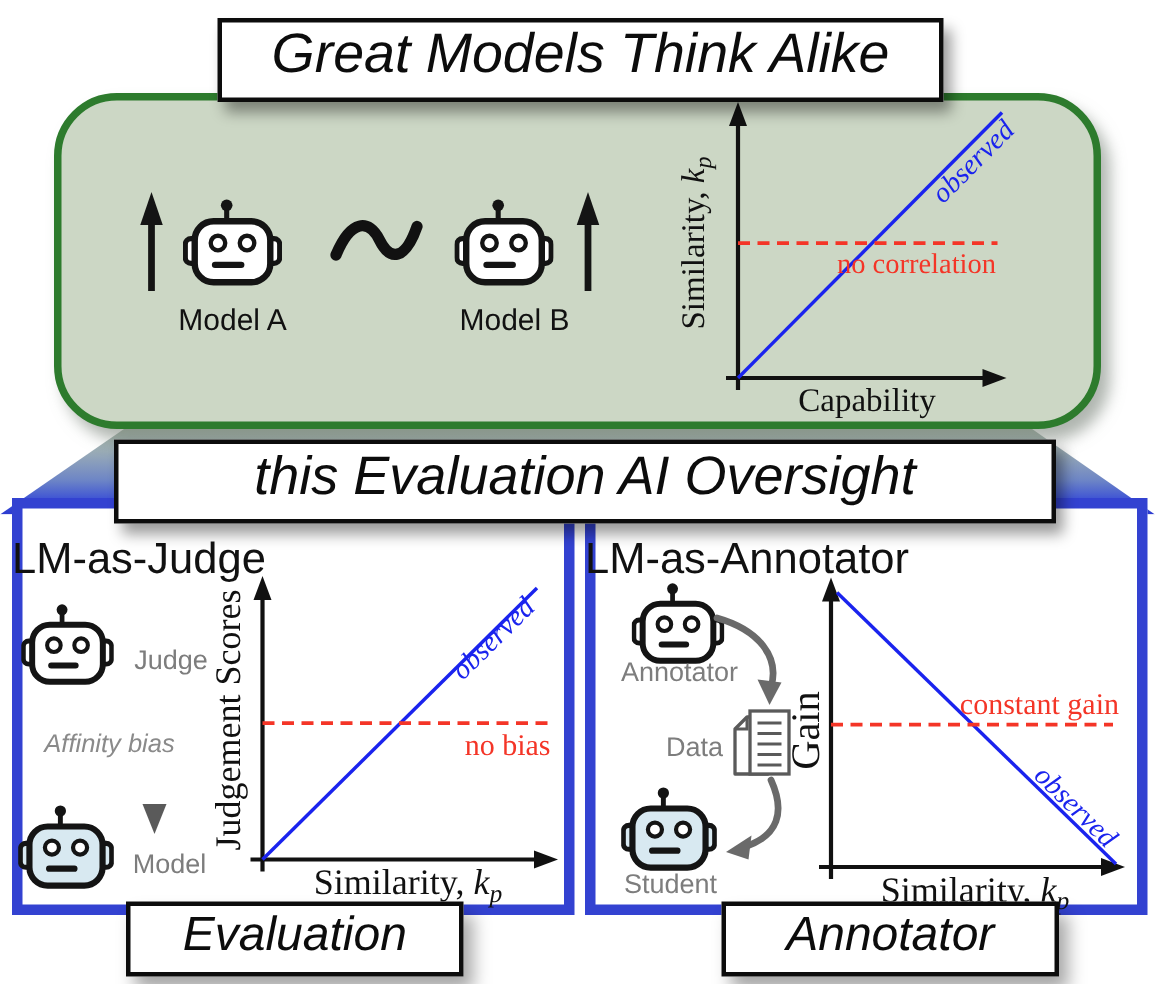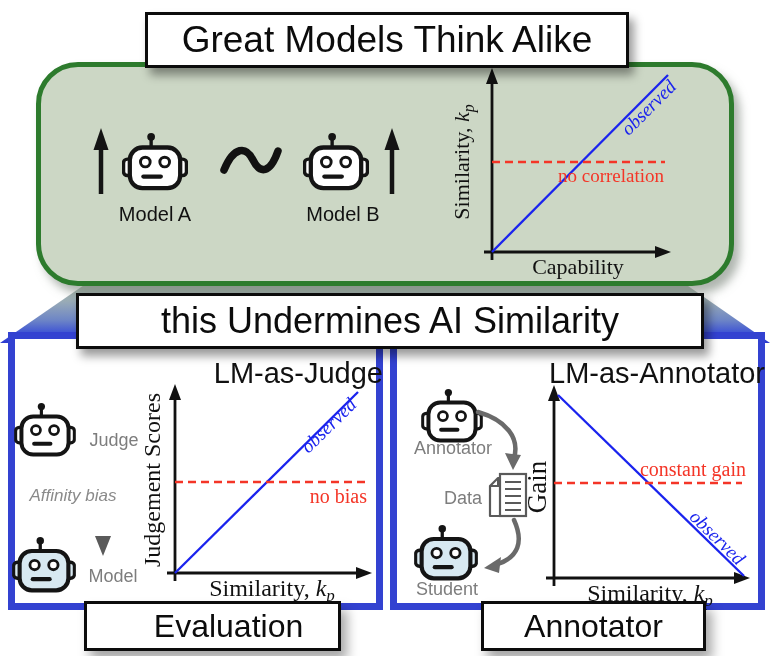--- a/index.html
+++ b/index.html
@@ -1,41 +1,41 @@
 <!DOCTYPE html>
 <html><head>
 <meta charset="utf-8">
 <style>
   html,body{margin:0;padding:0;background:#ffffff;}
   #canvas{position:relative;width:770px;height:656px;background:#ffffff;overflow:hidden;
           font-family:"Liberation Sans",sans-serif;}
   .abs{position:absolute;}
   
   .titlebox{position:absolute;background:#ffffff;border:3.5px solid #0c0c0c;
-            box-shadow:5px 7px 9px rgba(0,0,0,0.40);display:flex;align-items:center;justify-content:center;
-            color:#0c0c0c;}
+            box-shadow:5px 7px 9px rgba(0,0,0,0.40);display:flex;justify-content:center;
+            color:#0c0c0c;font-style:italic;}
   #top-title-box{left:145px;top:12px;width:478px;height:50px;font-size:37px;z-index:30;}
   #mid-title-box{left:76px;top:293px;width:622px;height:50px;font-size:36px;z-index:30;}
   .caption-box{width:219px;height:44px;font-size:32px;z-index:30;box-shadow:6px 9px 11px rgba(0,0,0,0.35);}
-  #evaluation-box{left:84px;top:601px;padding-left:32px;}
+  #evaluation-box{left:84px;top:601px;}
   #training-box{left:481px;top:601px;}
   
   #green-panel{left:36px;top:62px;width:698px;height:224px;background:#ccd7c5;
                border:5px solid #2d7b2d;border-radius:42px;box-sizing:border-box;
                box-shadow:6px 8px 10px rgba(110,120,110,0.55);z-index:5;}
   
   #funnel{left:0;top:283px;width:770px;height:60px;z-index:1;
           background:linear-gradient(180deg,#aebcab 0%,#9aacb6 30%,#6d85c6 62%,#3a4fd6 85%,#2c3ad0 100%);
           clip-path:polygon(11.3% 0%,88.8% 0%,100% 100%,0% 100%);}
   
   .blue-panel{position:absolute;top:332px;width:375px;height:278px;background:#ffffff;
               border:7px solid #3342d1;box-sizing:border-box;z-index:10;}
   #judge-panel{left:8px;}
   #annotator-panel{left:390px;}
-  .panel-title{position:absolute;top:357px;width:375px;text-align:right;font-size:29px;color:#111;z-index:12;}
+  .panel-title{position:absolute;top:357px;width:375px;text-align:left;font-size:29px;color:#111;z-index:12;}
   #judge-panel-title{left:8px;}
   #annotator-panel-title{left:390px;}
   
   .lbl{position:absolute;text-align:center;color:#111;z-index:12;}
   .gray{color:#7d7d7d;}
   .robot-lbl{font-size:18px;}
   .model-lbl{font-size:20px;}
   #affinity-label{font-style:italic;color:#8a8a8a;font-size:17px;}
   svg{position:absolute;overflow:visible;z-index:11;}
   svg text{font-family:"Liberation Serif","DejaVu Serif",serif;}
@@ -106,21 +106,21 @@
     <polygon points="246,190 230,184 230,196" fill="#111"></polygon>
     <line x1="67" y1="190" x2="243" y2="13" stroke="#1a23ee" stroke-width="2.3"></line>
     <line x1="67" y1="100" x2="240" y2="100" stroke="#f43527" stroke-width="2.5" stroke-dasharray="8 5"></line>
     <text class="red-note" x="239" y="120" text-anchor="end" font-size="19">no correlation</text>
     <text class="blue-note" transform="translate(228,50) rotate(-45)" text-anchor="middle" font-size="19">observed</text>
     <text x="153" y="212" text-anchor="middle" font-size="22" fill="#111">Capability</text>
     <text transform="translate(44,100) rotate(-90)" text-anchor="middle" font-size="22" fill="#111"><tspan>Similarity, </tspan><tspan font-style="italic">k</tspan><tspan dy="5" font-size="16" font-style="italic">p</tspan></text>
   </svg>
 
   <div id="mid-title-box" class="titlebox">
-    <span>this Undermines AI Similarity</span>
+    <span>this Evaluation AI Oversight</span>
   </div>
 
   <div id="judge-panel" class="blue-panel"></div>
   <div id="judge-panel-title" class="panel-title">LM-as-Judge</div>
 
   <svg class="abs robot" style="left:14px;top:402px" width="62" height="58" viewBox="0 0 68 64">
       <use href="#robot"></use>
     </svg>
   <div class="lbl gray robot-lbl" style="left:82px;top:430px;width:64px">Judge</div>
 

